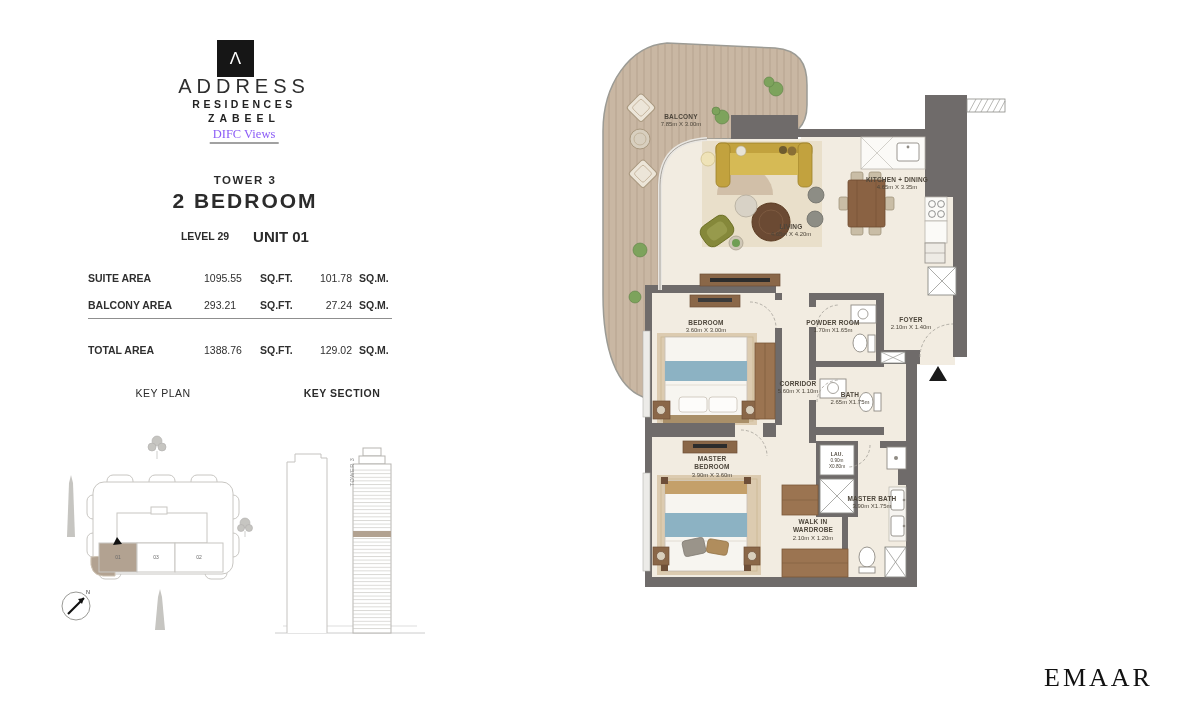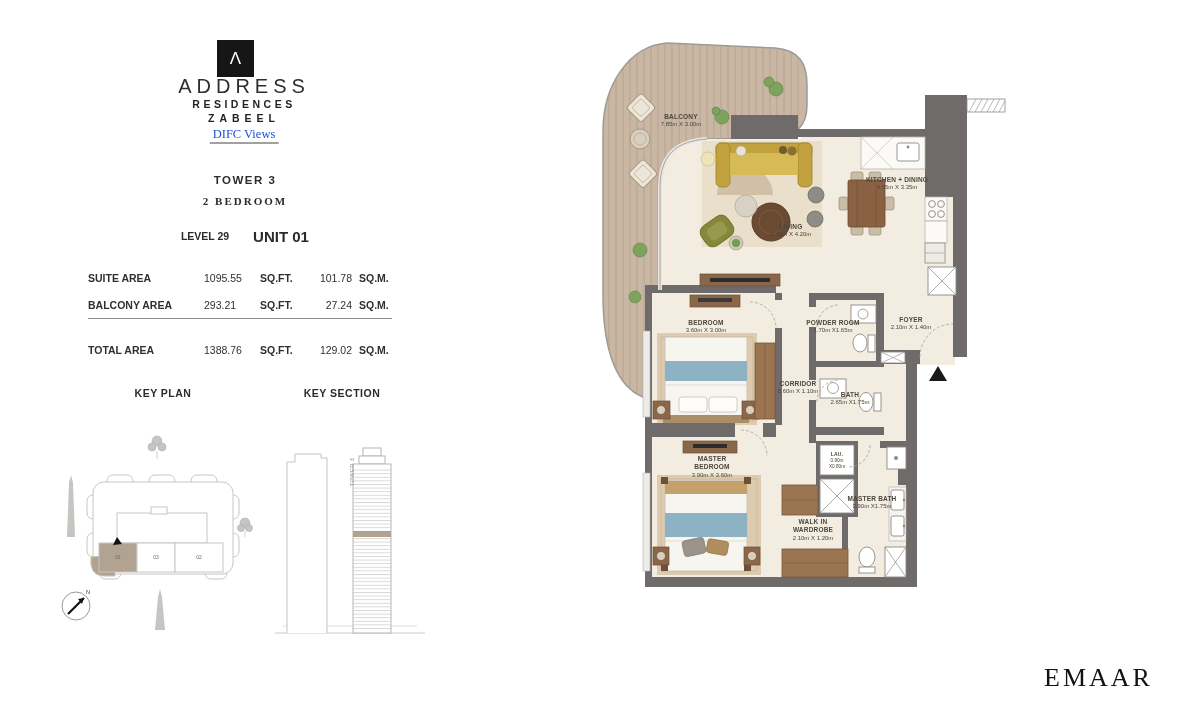--- a/index.html
+++ b/index.html
@@ -7,39 +7,39 @@
         font-family:"Liberation Sans",sans-serif;color:#2b2b2b;}
   .abs{position:absolute;}
   .ctr{transform:translate(-50%,-50%);text-align:right;}
 
   
   #logo{left:217px;top:40px;width:37px;height:37px;background:#161616;color:#fff;
         display:flex;align-items:center;justify-content:center;font-size:17px;font-weight:400;}
   #brand1{left:244px;top:86px;font-size:20px;letter-spacing:5px;font-weight:400;color:#2e2e2e;white-space:nowrap;}
   #brand2{left:244px;top:104px;font-size:10.5px;letter-spacing:3.5px;font-weight:700;color:#222;white-space:nowrap;}
   #brand3{left:244px;top:118px;font-size:10.5px;letter-spacing:5px;font-weight:700;color:#222;white-space:nowrap;}
-  #views{left:244px;top:135px;font-size:12.5px;font-family:"Liberation Serif",serif;color:#1d4ed8;
+  #views{left:244px;top:135px;font-size:12.5px;font-family:"Liberation Serif",serif;color:#8b5cf6;
          border-bottom:1px solid #444;padding:0 3px 1px 3px;white-space:nowrap;}
   #tower{left:245px;top:180px;font-size:11.5px;letter-spacing:1.5px;font-weight:600;white-space:nowrap;}
-  #btype{left:245px;top:201px;font-size:11px;letter-spacing:2px;font-weight:600;white-space:nowrap;font-family:Liberation Serif, serif;}
+  #btype{left:245px;top:201px;font-size:21px;letter-spacing:2px;font-weight:600;white-space:nowrap;}
   #level{left:205px;top:236px;font-size:10.5px;font-weight:600;white-space:nowrap;}
   #unitno{left:281px;top:236px;font-size:15px;font-weight:600;white-space:nowrap;}
 
   
   #areatable{left:88px;top:265px;width:304px;height:80px;font-size:10.5px;color:#2f2f2f;}
   .arow{position:absolute;left:0;width:304px;height:13px;}
   .arow .alabel{position:absolute;left:0;font-weight:600;text-align:right;}
   .arow .v1{position:absolute;left:116px;width:50px;text-align:left;}
   .arow .u1{position:absolute;left:172px;font-weight:600;}
   .arow .v2{position:absolute;left:216px;width:48px;text-align:right;}
   .arow .u2{position:absolute;left:271px;font-weight:600;}
   #asep{position:absolute;left:0;top:53px;width:304px;border-top:1px solid #8f8f8f;}
 
   
-  #kptitle{left:163px;top:393px;font-size:10.5px;font-weight:700;letter-spacing:.5px;white-space:nowrap;}
+  #kptitle{left:163px;top:393px;font-size:10.5px;font-weight:400;letter-spacing:.5px;white-space:nowrap;}
   #kstitle{left:342px;top:393px;font-size:10.5px;font-weight:600;letter-spacing:.5px;white-space:nowrap;}
   .kpunit{position:absolute;font-size:5px;color:#6a6a6a;transform:translate(-50%,-50%);}
   #towerlabel{left:352px;top:472px;font-size:5.5px;color:#8a8a8a;letter-spacing:.5px;
               transform:translate(-50%,-50%) rotate(-90deg);white-space:nowrap;}
   #northlbl{left:88px;top:592px;font-size:5.5px;color:#333;transform:translate(-50%,-50%);}
 
   
   .rlabel{position:absolute;transform:translate(-50%,-50%);text-align:center;color:#4d463b;
           line-height:1.3;white-space:nowrap;z-index:5;}
   .rlabel .nm{display:block;font-size:6.5px;font-weight:700;letter-spacing:.2px;}

